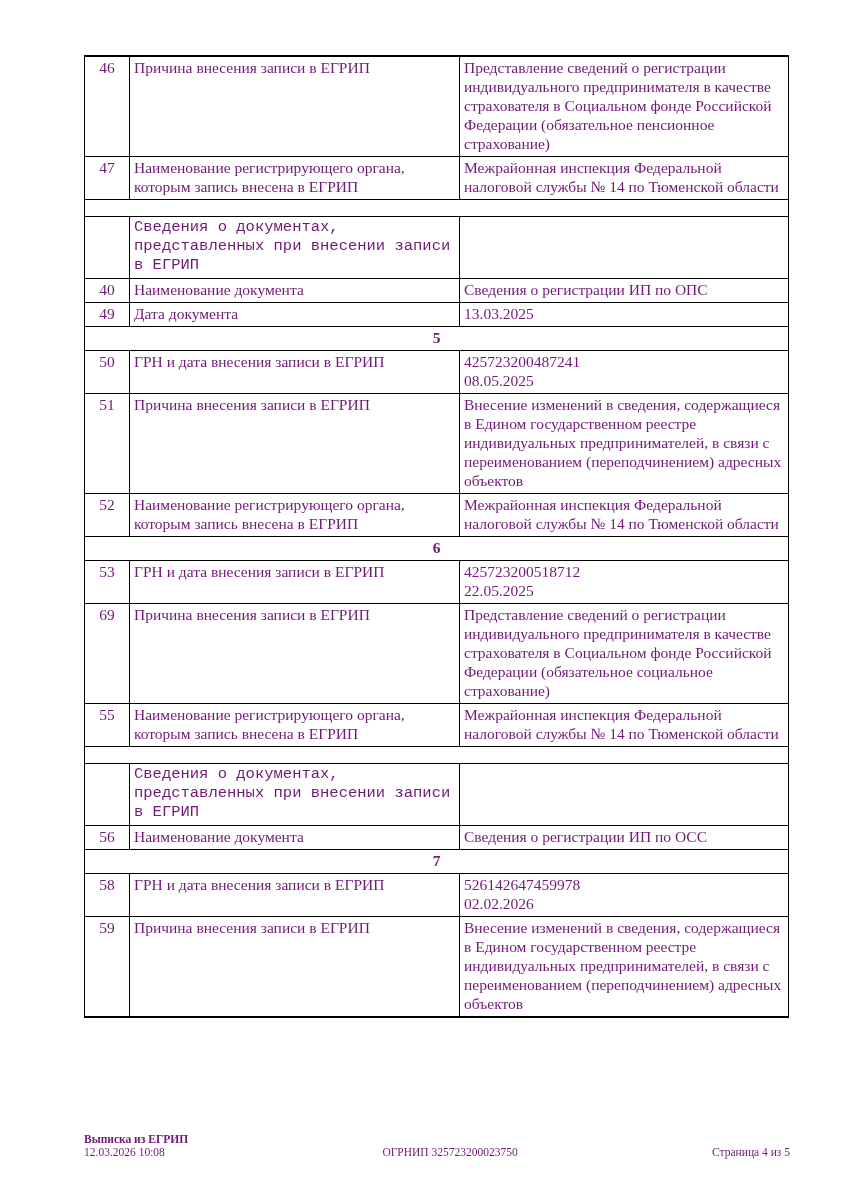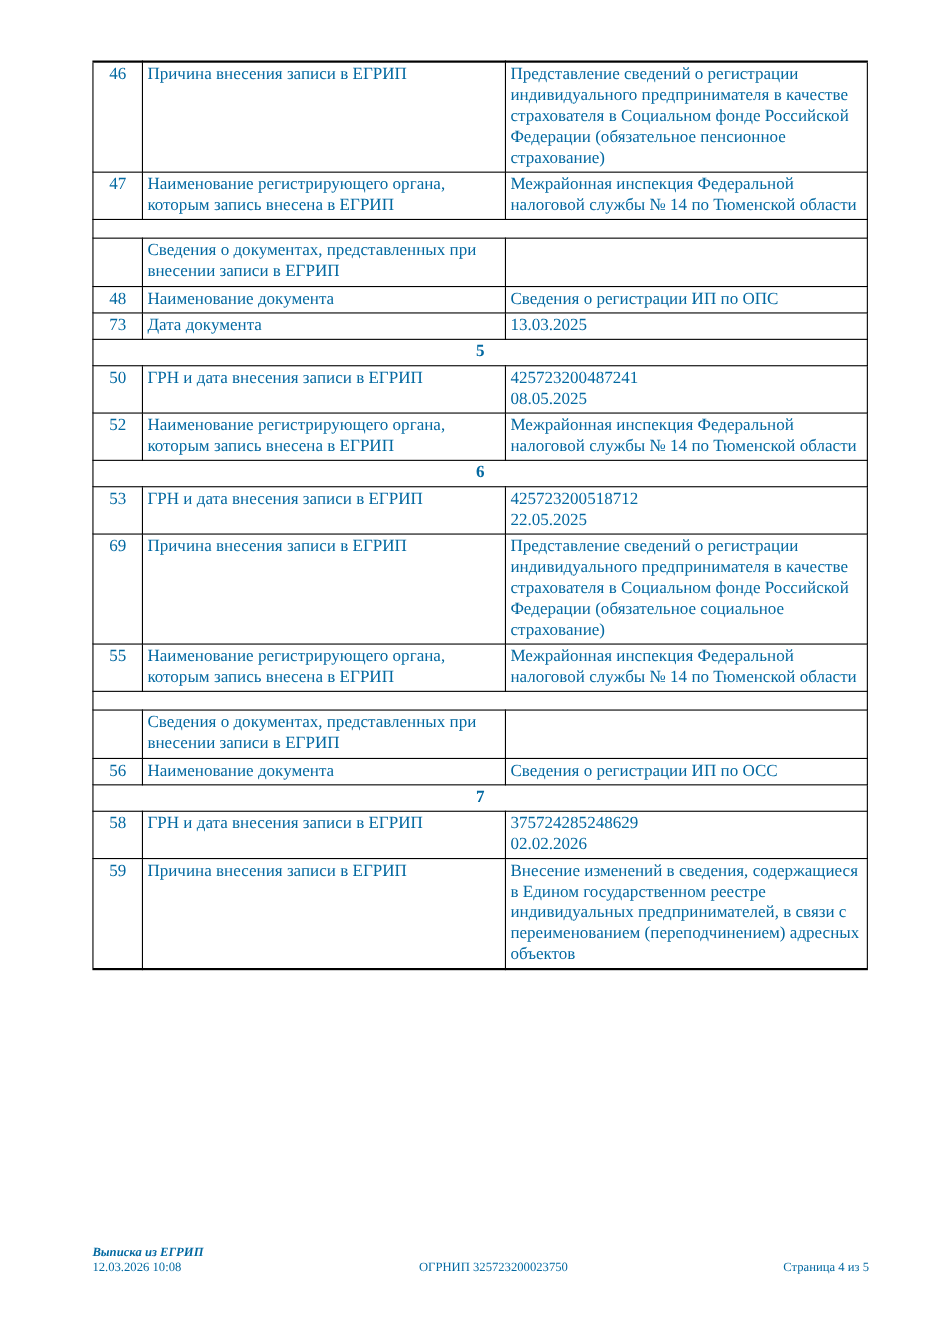--- a/index.html
+++ b/index.html
@@ -3,21 +3,21 @@
 <meta charset="utf-8">
 <style>
   * { margin: 0; padding: 0; box-sizing: border-box; }
   html, body { background: #ffffff; }
   .page {
     position: relative;
     width: 848px;
     height: 1200px;
     background: #ffffff;
     font-family: "Liberation Serif", serif;
-    color: #0369a1;
+    color: #701a75;
     overflow: hidden;
   }
   .doc-table {
     position: absolute;
     left: 84px;
     top: 55px;
     width: 704px;
     border-collapse: collapse;
     table-layout: fixed;
     border: 1px solid #000000;
@@ -48,33 +48,33 @@
     padding: 0;
   }
   .cell-section {
     text-align: center;
     font-weight: bold;
     border-top: 2px solid #000000;
     border-bottom: 2px solid #000000;
     padding: 0 0 2px 0;
     height: 21px;
   }
-  .row-subheader td { height: 44px; }
+  .row-subheader td { height: 44px; font-family: Liberation Mono, monospace; }
   .footer {
     position: absolute;
     left: 84px;
     top: 1133px;
     width: 706px;
     display: flex;
     justify-content: space-between;
     align-items: flex-end;
     font-size: 11.5px;
     line-height: 13px;
   }
-  .footer-bold { font-weight: bold; font-style: italic; }
+  .footer-bold { font-weight: bold; }
   .footer-center { text-align: right; }
   .footer-right { text-align: left; }
 </style>
 </head>
 <body>
 
 <div class="page">
   <table class="doc-table">
     <colgroup>
       <col class="col-num">
@@ -98,42 +98,49 @@
         </tr>
         <tr class="row-spacer">
           <td colspan="3" class="cell-spacer"></td>
         </tr>
         <tr class="row-subheader">
           <td class="cell-num"></td>
           <td class="cell-label">Сведения о документах, представленных при внесении записи в ЕГРИП</td>
           <td class="cell-value"></td>
         </tr>
         <tr class="row-field">
-          <td class="cell-num">48</td>
+          <td class="cell-num">40</td>
           <td class="cell-label">Наименование документа</td>
           <td class="cell-value">
             <div>Сведения о регистрации ИП по ОПС</div>
           </td>
         </tr>
         <tr class="row-field">
-          <td class="cell-num">73</td>
+          <td class="cell-num">49</td>
           <td class="cell-label">Дата документа</td>
           <td class="cell-value">
             <div>13.03.2025</div>
           </td>
         </tr>
         <tr class="row-section">
           <td colspan="3" class="cell-section">5</td>
         </tr>
         <tr class="row-field">
           <td class="cell-num">50</td>
           <td class="cell-label">ГРН и дата внесения записи в ЕГРИП</td>
           <td class="cell-value">
             <div>425723200487241</div>
             <div>08.05.2025</div>
+          </td>
+        </tr>
+        <tr class="row-field">
+          <td class="cell-num">51</td>
+          <td class="cell-label">Причина внесения записи в ЕГРИП</td>
+          <td class="cell-value">
+            <div>Внесение изменений в сведения, содержащиеся в Едином государственном реестре индивидуальных предпринимателей, в связи с переименованием (переподчинением) адресных объектов</div>
           </td>
         </tr>
         <tr class="row-field">
           <td class="cell-num">52</td>
           <td class="cell-label">Наименование регистрирующего органа, которым запись внесена в ЕГРИП</td>
           <td class="cell-value">
             <div>Межрайонная инспекция Федеральной налоговой службы № 14 по Тюменской области</div>
           </td>
         </tr>
         <tr class="row-section">
@@ -176,21 +183,21 @@
             <div>Сведения о регистрации ИП по ОСС</div>
           </td>
         </tr>
         <tr class="row-section">
           <td colspan="3" class="cell-section">7</td>
         </tr>
         <tr class="row-field">
           <td class="cell-num">58</td>
           <td class="cell-label">ГРН и дата внесения записи в ЕГРИП</td>
           <td class="cell-value">
-            <div>375724285248629</div>
+            <div>526142647459978</div>
             <div>02.02.2026</div>
           </td>
         </tr>
         <tr class="row-field">
           <td class="cell-num">59</td>
           <td class="cell-label">Причина внесения записи в ЕГРИП</td>
           <td class="cell-value">
             <div>Внесение изменений в сведения, содержащиеся в Едином государственном реестре индивидуальных предпринимателей, в связи с переименованием (переподчинением) адресных объектов</div>
           </td>
         </tr>

